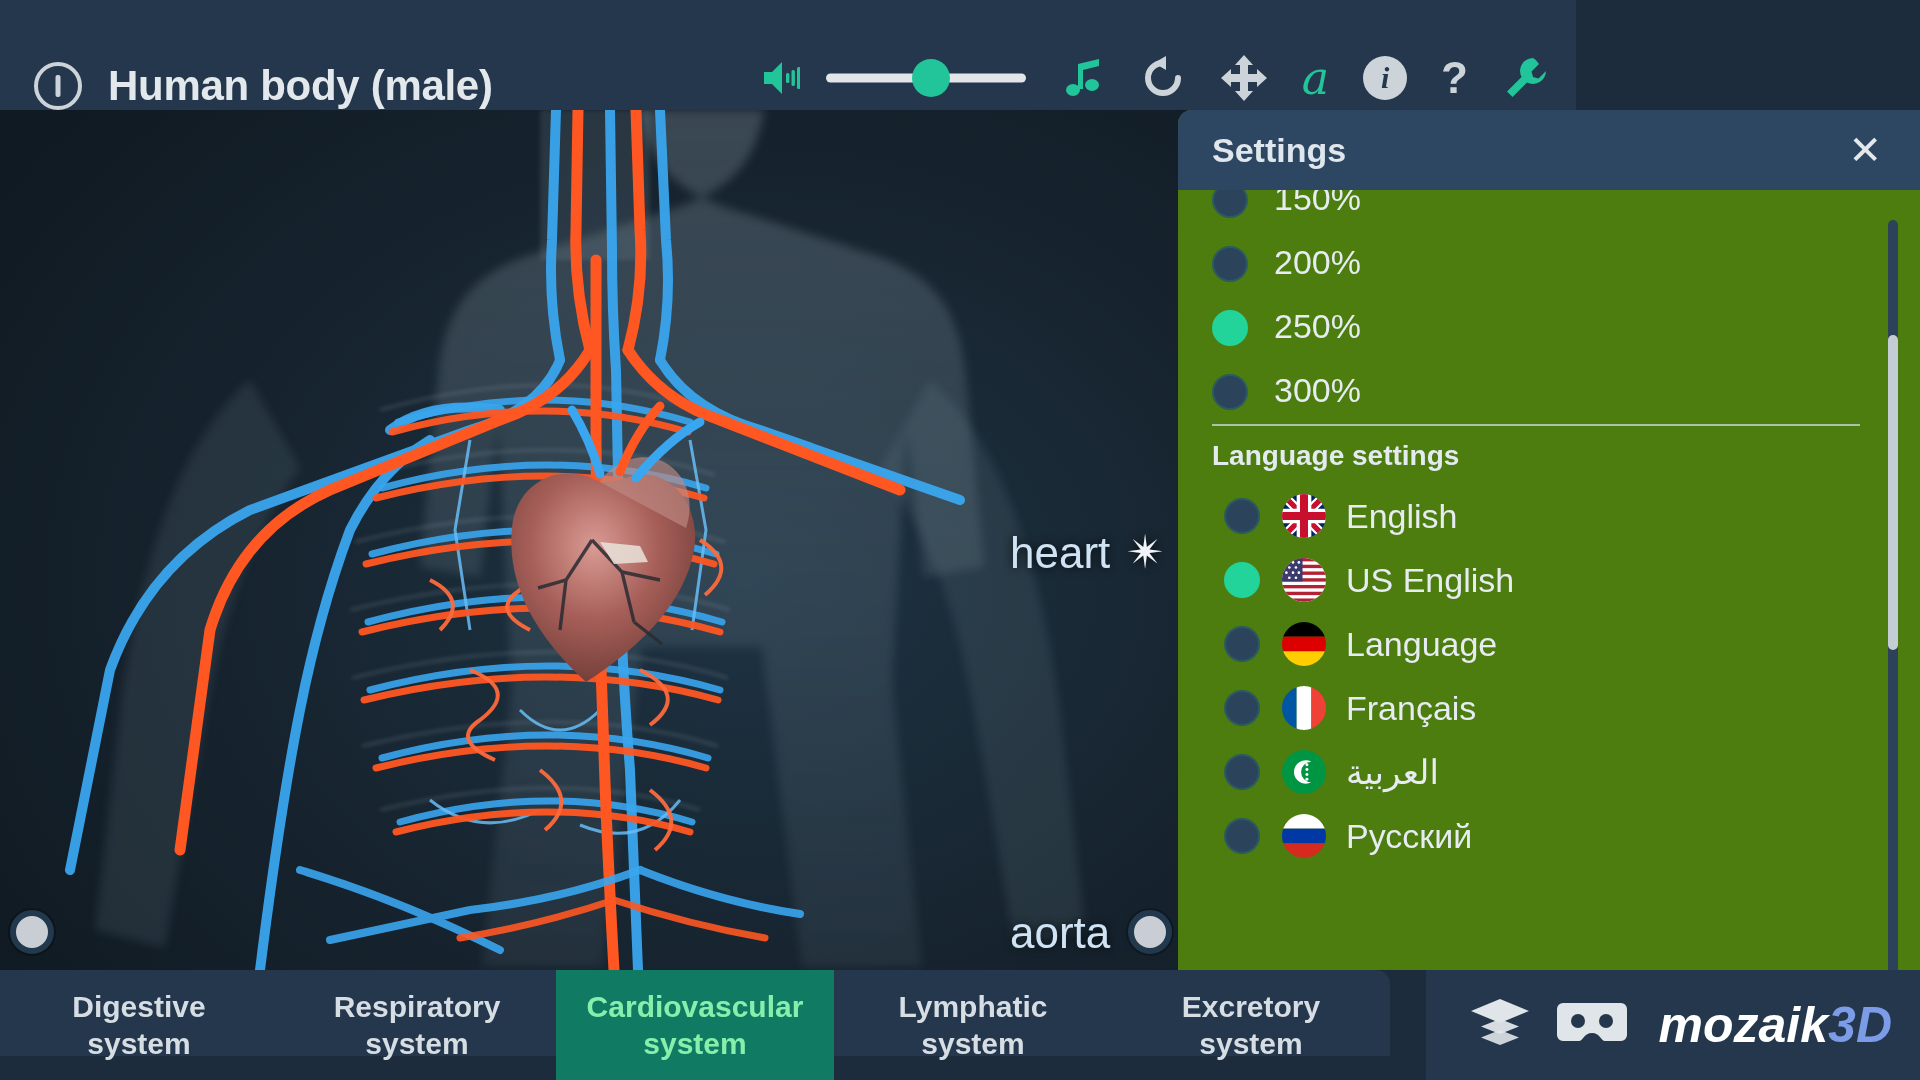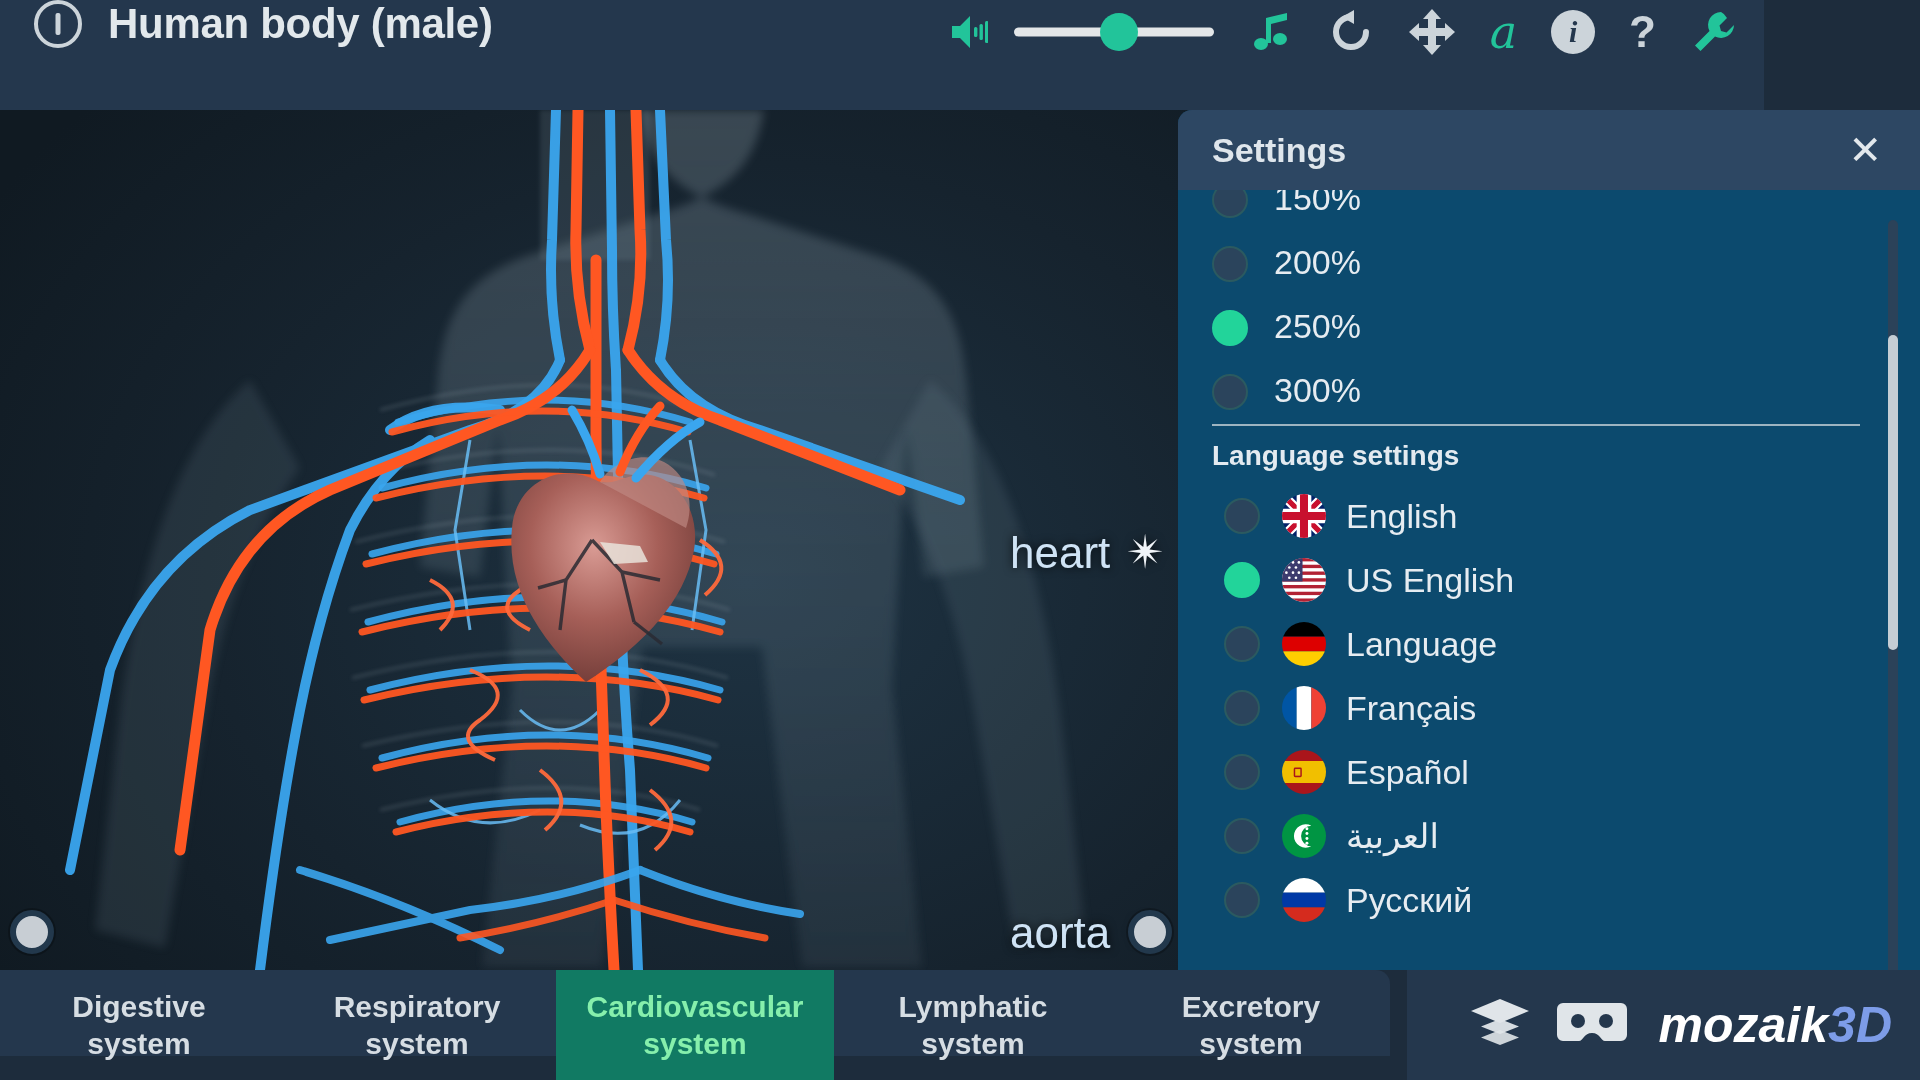--- a/index.html
+++ b/index.html
@@ -7,23 +7,23 @@
   html, body {
     width: 1920px; height: 1080px;
     overflow: hidden;
     background: #1d2c3c;
     font-family: "Liberation Sans", sans-serif;
   }
   #app { position: relative; width: 1920px; height: 1080px; }
 
   
   .header {
-    position: absolute; left: 0; top: 0; width: 1764px; height: 110px;
+    position: absolute; left: 0; top: 0; width: 1576px; height: 110px;
     background: #24374d;
-    display: flex; align-items: flex-start;
+    display: flex; align-items: flex-end;
     z-index: 40;
   }
   .title-group { display: flex; align-items: center; margin-left: 34px; }
   .info-ring {
     width: 48px; height: 48px; border-radius: 50%;
     border: 4px solid #ccd4da; position: relative; flex: 0 0 auto;
   }
   .info-ring::after {
     content: ""; position: absolute; left: 50%; top: 9px;
     transform: translateX(-50%);
@@ -84,21 +84,21 @@
     position: absolute; width: 44px; height: 44px; border-radius: 50%;
     background: #c8ced4; border: 6px solid #22384c; cursor: pointer;
     box-shadow: 0 0 0 2px rgba(0,0,0,.25);
   }
   #knob-left  { left: 10px;  top: 800px; }
   #knob-right { left: 1128px; top: 800px; }
 
   
   .settings-panel {
     position: absolute; left: 1178px; top: 110px; width: 742px; height: 860px;
-    background: #0c4a6e; border-radius: 14px 0 0 0; z-index: 30;
+    background: #4d7c0f; border-radius: 14px 0 0 0; z-index: 30;
     display: flex; flex-direction: column; overflow: hidden;
   }
   .settings-header {
     height: 80px; background: #2d4763; flex: 0 0 auto;
     display: flex; align-items: center; padding: 0 30px 0 34px;
   }
   .settings-title { font-size: 34px; font-weight: bold; color: #dfe6ec; }
   .settings-close {
     margin-left: auto; font-size: 40px; color: #e2e8ec; cursor: pointer;
     line-height: 1; font-weight: 300; padding: 0 8px;
@@ -144,21 +144,21 @@
   .system-tab {
     width: 278px; height: 110px; display: flex; flex-direction: column;
     align-items: center; justify-content: center; cursor: pointer;
     color: #d6dde3; font-size: 30px; font-weight: bold; line-height: 1.25;
     text-align: center;
   }
   .system-tab.active { background: #117a63; color: #86efac; }
 
   .brand-area {
     margin-left: auto; height: 110px; background: #24374d;
-    display: flex; align-items: center; padding: 0 28px 0 62px; gap: 26px; justify-content: flex-end;
+    display: flex; align-items: center; padding: 0 28px 0 43px; gap: 26px; justify-content: flex-end;
   }
   .layers-icon { width: 62px; height: 56px; cursor: pointer; }
   .vr-icon { width: 70px; height: 48px; cursor: pointer; }
   .brand {
     font-size: 50px; font-weight: bold; font-style: italic; line-height: 1;
     white-space: nowrap; margin-left: 6px;
   }
   .brand .b-white { color: #ffffff; }
   .brand .b-blue  { color: #7d9ce8; }
 </style>
@@ -481,33 +481,20 @@
           <div class="flag">
             <svg viewBox="0 0 60 60">
                 <rect width="20" height="60" fill="#0055A4"></rect>
               <rect x="20" width="20" height="60" fill="#fff"></rect>
               <rect x="40" width="20" height="60" fill="#EF4135"></rect>
               </svg>
           </div>
           <div class="lang-label">Français</div>
         </div>
 
-        <div class="lang-row">
-          <div class="radio"></div>
-          <div class="flag">
-            <svg viewBox="0 0 60 60">
-                <rect width="60" height="15" fill="#AA151B"></rect>
-              <rect y="15" width="60" height="30" fill="#F1BF00"></rect>
-              <rect y="45" width="60" height="15" fill="#AA151B"></rect>
-              <rect x="16" y="24" width="11" height="13" rx="2" fill="#AA151B"></rect>
-              <rect x="18" y="26" width="7" height="9" fill="#F1BF00"></rect>
-              </svg>
-          </div>
-          <div class="lang-label">Español</div>
-        </div>
 
         <div class="lang-row">
           <div class="radio"></div>
           <div class="flag">
             <svg viewBox="0 0 60 60">
                 <rect width="60" height="60" fill="#009543"></rect>
               <path d="M40 16 A16 16 0 1 0 40 44 A13 13 0 1 1 40 16 Z" fill="#fff"></path>
               <g fill="#fff">
                   <circle cx="34" cy="20" r="2"></circle>
                   <circle cx="34" cy="26.5" r="2"></circle>

